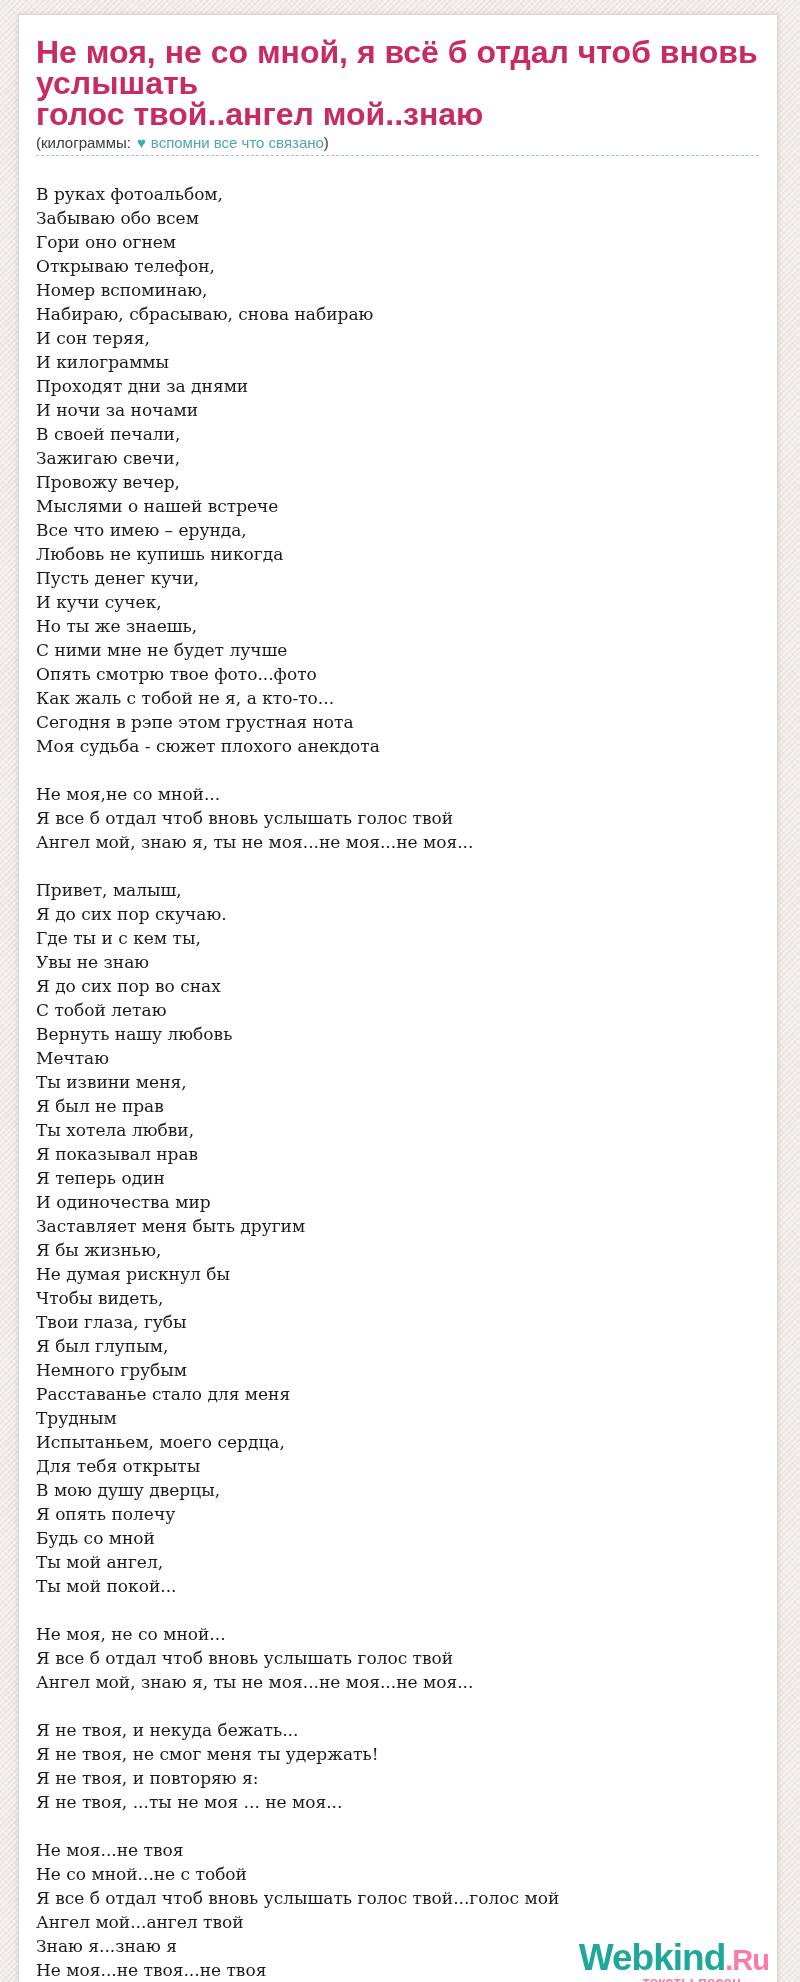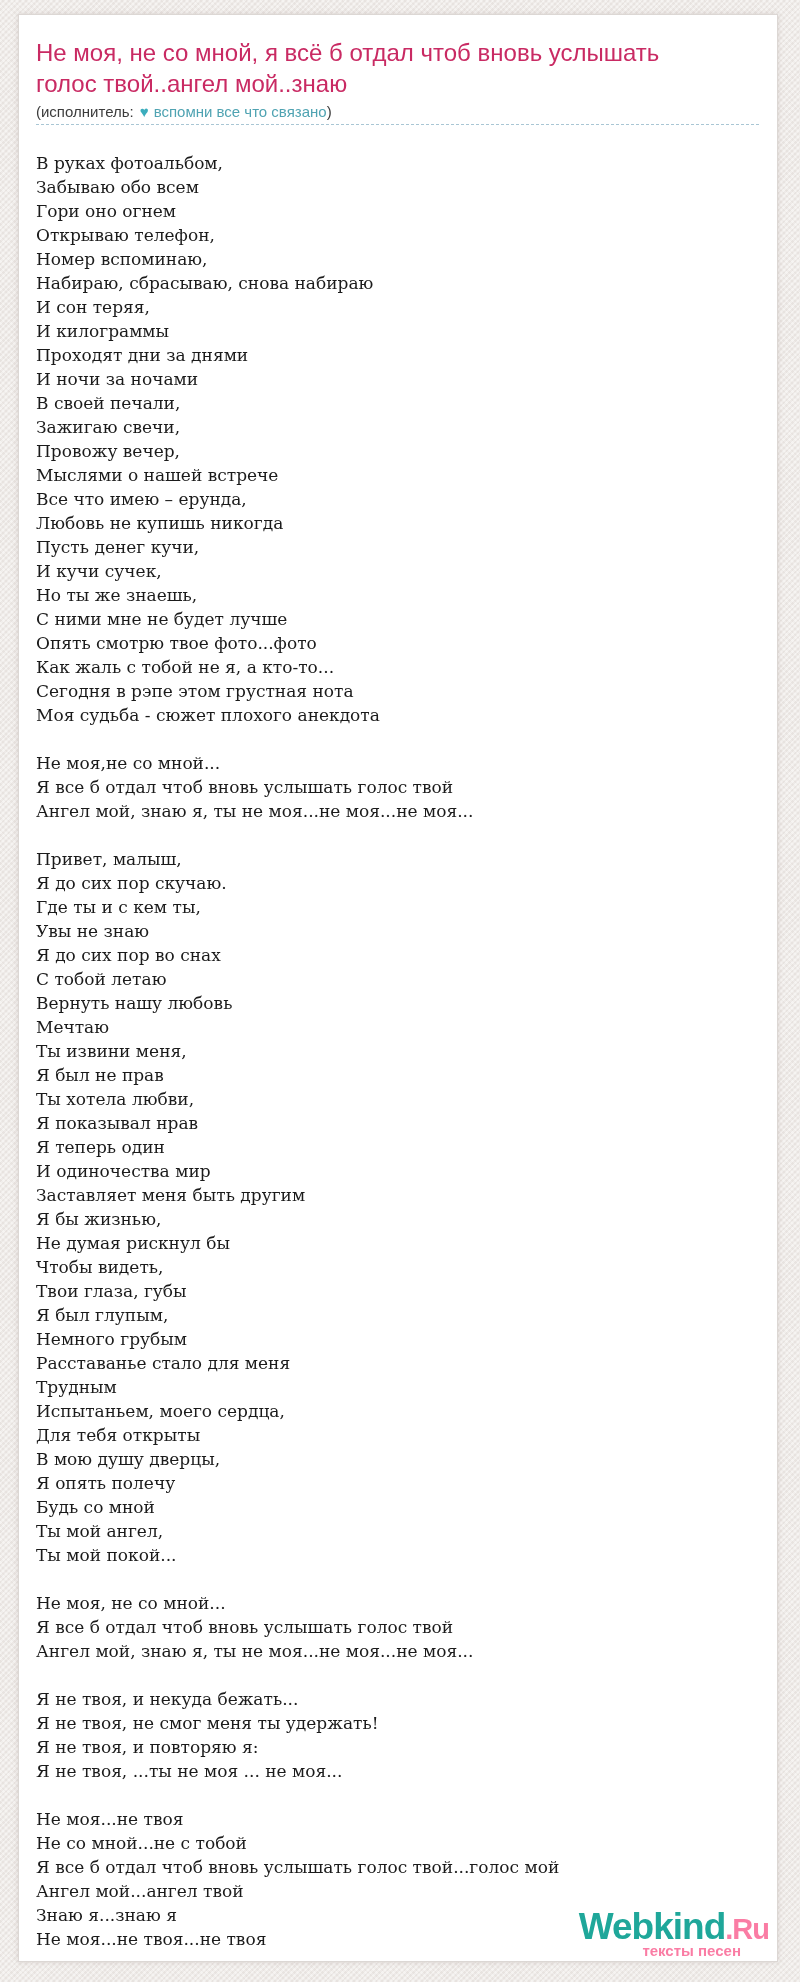--- a/index.html
+++ b/index.html
@@ -22,23 +22,23 @@
     margin: 14px 0 0 18px;
     width: 760px;
     min-height: 1946px;
     background: #ffffff;
     border: 1px solid #dcd7d4;
     box-shadow: 0 0 5px rgba(170,158,152,0.35);
     padding: 22px 18px 10px 17px;
   }
   .song-title {
     margin: 0;
-    font-size: 24px;
+    font-size: 32px;
     line-height: 31px;
-    font-weight: normal;
+    font-weight: bold;
     color: var(--accent, #c92a63);
     white-space: pre-line;
     font-family: "Liberation Sans", sans-serif;
   }
   .performer {
     margin-top: 4px;
     font-size: 15px;
     line-height: 17px;
     color: #3c3c3c;
     padding-bottom: 4px;
@@ -94,21 +94,21 @@
 </style>
 </head>
 <body>
 
 <div class="card">
 
   <h1 class="song-title">Не моя, не со мной, я всё б отдал чтоб вновь услышать
 голос твой..ангел мой..знаю</h1>
 
   <div class="performer">
-    <span>(исполнитель:</span><span class="heart">♥</span><a class="artist-link">вспомни все что связано</a><span>)</span>
+    <span>(килограммы:</span><span class="heart">♥</span><a class="artist-link">вспомни все что связано</a><span>)</span>
   </div>
 
   <div class="lyrics">В руках фотоальбом,
 Забываю обо всем
 Гори оно огнем
 Открываю телефон,
 Номер вспоминаю,
 Набираю, сбрасываю, снова набираю
 И сон теряя,
 И килограммы

